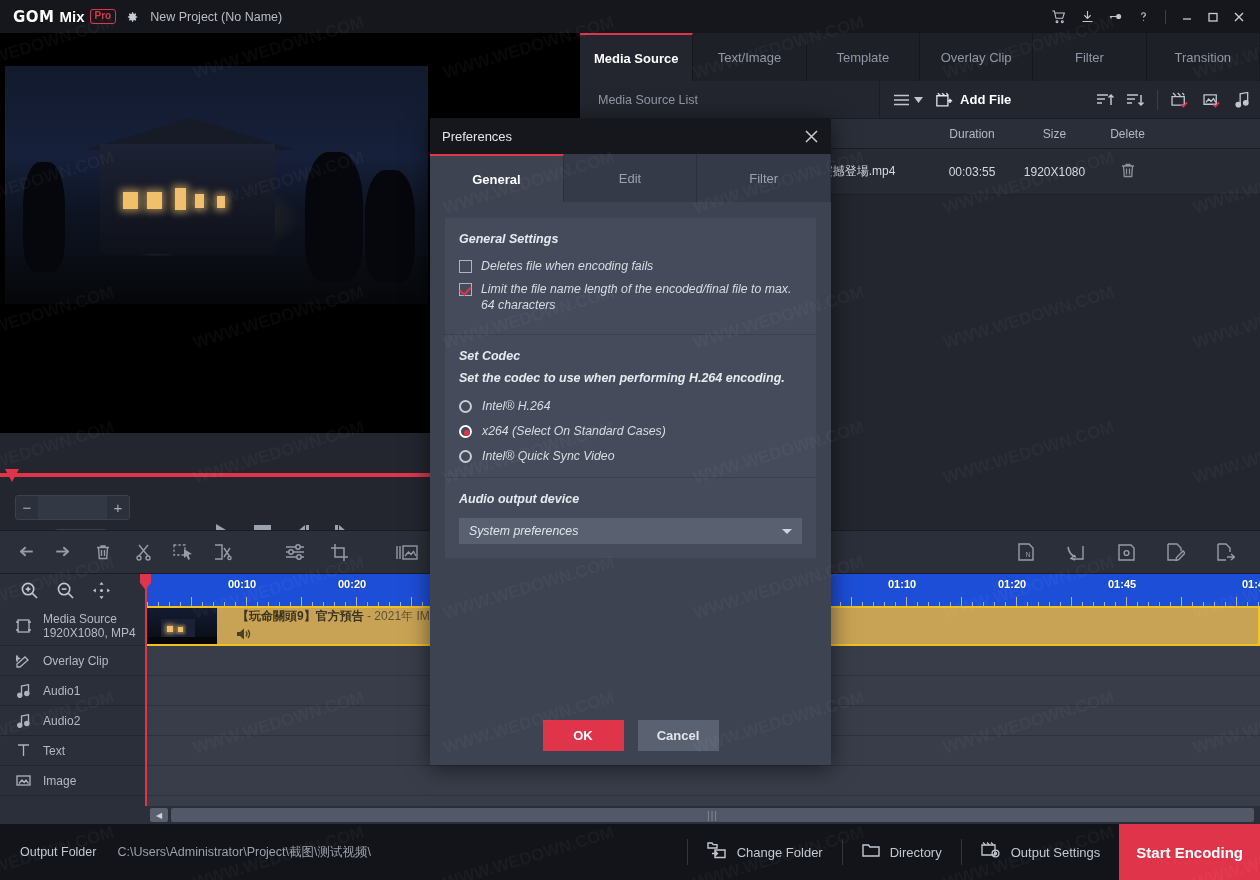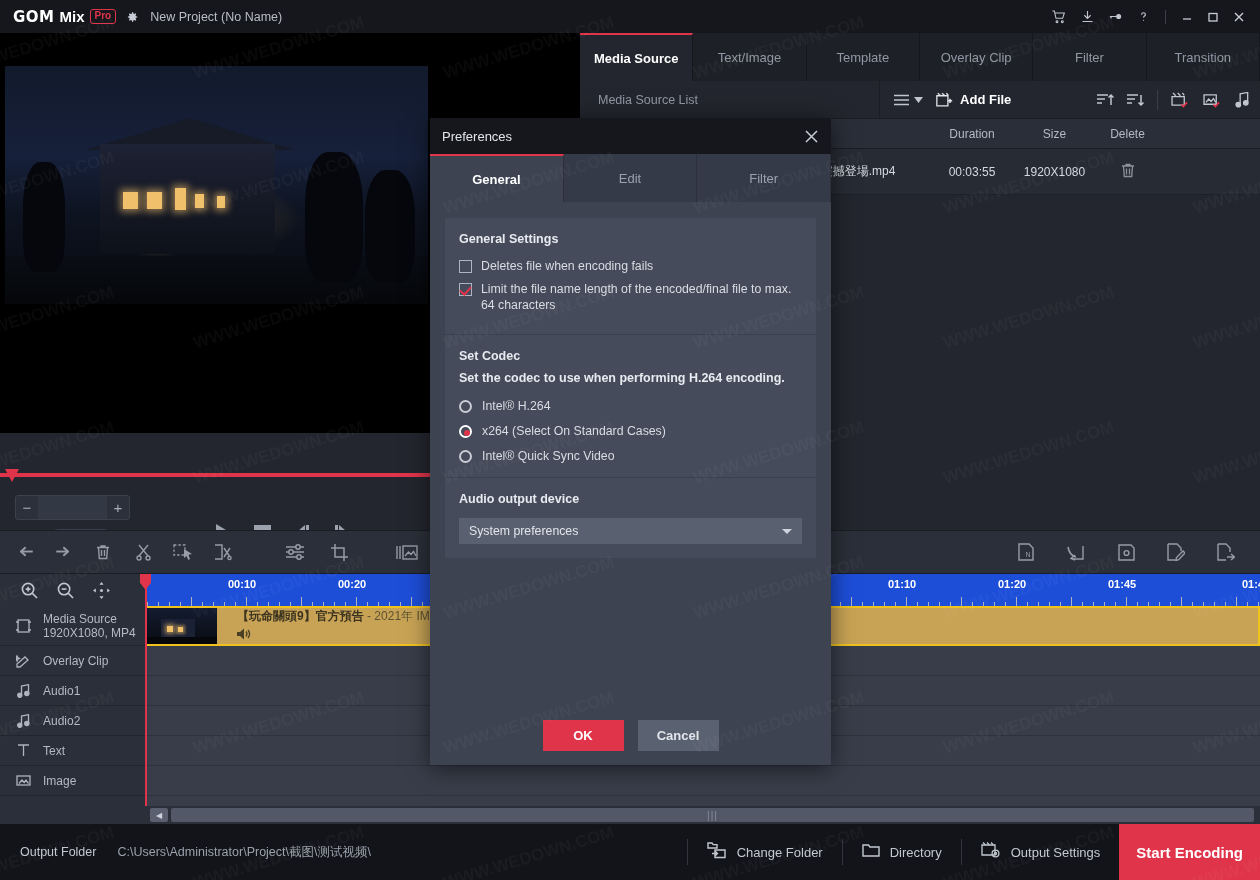--- a/index.html
+++ b/index.html
@@ -273,21 +273,21 @@
   .dlg-x { margin-left: auto; color: #c8ccd4; display: flex; align-items: center; }
   .dlg-tabs { height: 48px; display: flex; background: #3d4351; }
   .dtab {
     flex: 1; display: flex; align-items: center; justify-content: center;
     font-size: 13px; color: #9aa1b0; background: #343a47;
     border-right: 1px solid #2b303b;
   }
   .dtab.active {
     background: #3d4351; color: #ffffff; font-weight: bold; border-top: 2px solid #e0344a;
   }
-  .dlg-body { padding: 16px 15px 0 15px; }
+  .dlg-body { padding: 16px 15px 0 15px; font-style: italic; }
   .card { background: #454b5a; }
   .card-sec { padding: 14px 14px 14px 14px; border-bottom: 1px solid #3a4050; }
   .card-sec:last-child { border-bottom: none; }
   .sec-title { font-size: 12.5px; font-weight: bold; color: #e7eaef; margin-bottom: 12px; }
   .sec-desc { font-size: 12.5px; font-weight: bold; color: #e7eaef; margin: -4px 0 14px 0; }
   .chk-line { display: flex; align-items: flex-start; gap: 9px; margin-bottom: 7px; }
   .chk-box {
     width: 13px; height: 13px; border: 1px solid #aeb4c0; background: transparent;
     flex: none; margin-top: 2px; position: relative;
   }

